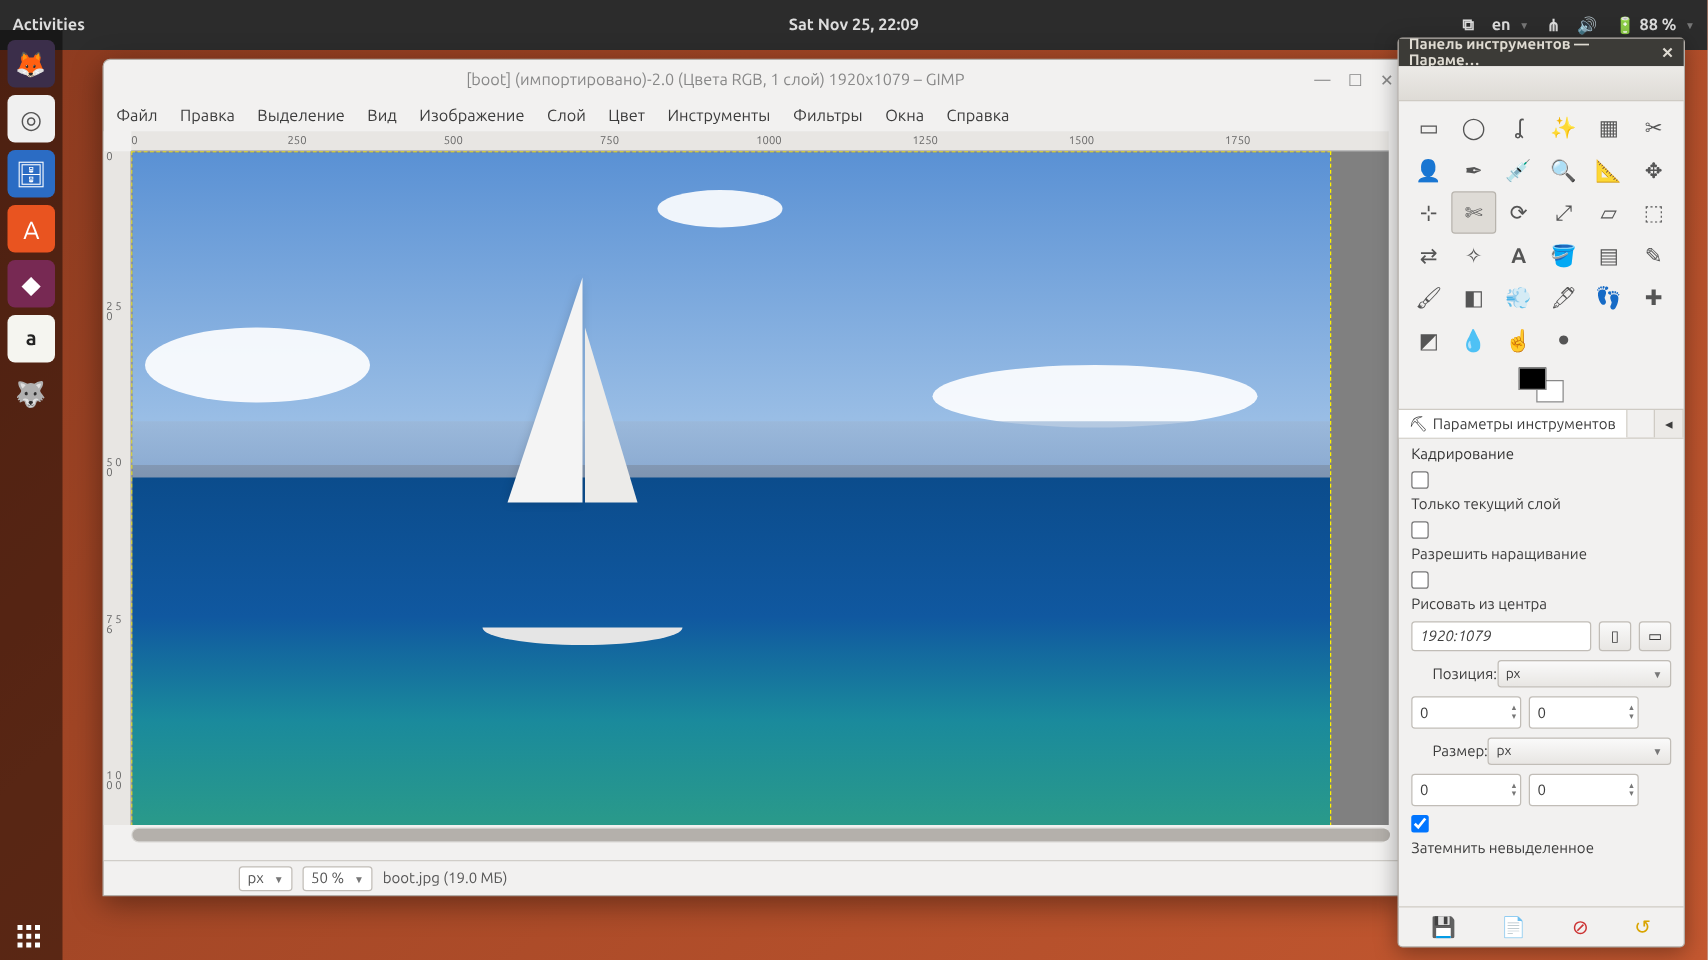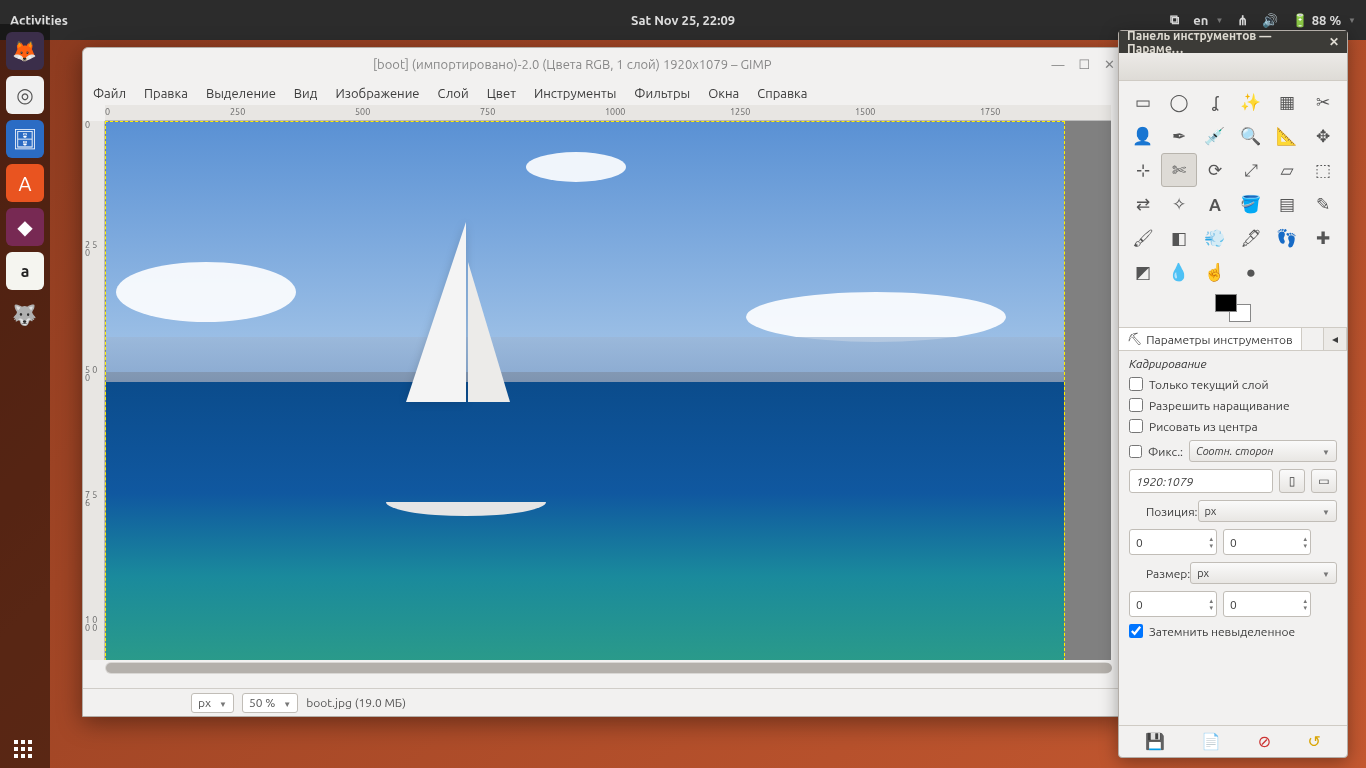--- a/index.html
+++ b/index.html
@@ -65,22 +65,22 @@
 .fgbg { height: 34px; display: flex; justify-content: center; align-items: center; padding-bottom: 4px; }
 .fgbg .sw { position: relative; width: 36px; height: 28px; }
 .fgbg .bg { position: absolute; right: 0; bottom: 0; width: 22px; height: 18px; background: #fff; border: 1px solid #888; }
 .fgbg .fg { position: absolute; left: 0; top: 0; width: 22px; height: 18px; background: #000; border: 1px solid #888; }
 
 .tab-row { display: flex; border-top: 1px solid #cfcbc4; border-bottom: 1px solid #cfcbc4; }
 .tab { padding: 4px 8px; background: #fff; border-right: 1px solid #cfcbc4; display: flex; align-items: center; gap: 4px; }
 .tab.side { margin-left: auto; background: #eceae7; border-left: 1px solid #cfcbc4; }
 
 .opts { padding: 6px 10px; display: flex; flex-direction: column; gap: 7px; flex: 1; overflow: hidden; }
-.opts h4 { font-size: 12px; font-weight: 400; color: #333; font-style: italic; }
-.chk { display: flex; align-items: center; gap: 6px; }
+.opts h4 { font-size: 12px; font-weight: 400; color: #333; }
+.chk { display: flex; gap: 6px; flex-direction: column; }
 .chk input { width: 14px; height: 14px; }
 .row { display: flex; gap: 6px; align-items: center; }
 .sel { flex: 1; border: 1px solid #c1bdb7; background: linear-gradient(#fafafa,#e8e6e3); height: 22px; border-radius: 3px; display: flex; align-items: center; padding: 0 6px; font-style: italic; font-size: 11px; justify-content: space-between; }
 .sel.noit { font-style: normal; }
 .inp { border: 1px solid #c1bdb7; background: #fff; height: 24px; border-radius: 3px; padding: 0 6px; display: flex; align-items: center; font-style: italic; font-size: 12px; flex: 1; }
 .iconbtn { width: 26px; height: 24px; border: 1px solid #c1bdb7; background: linear-gradient(#fafafa,#e8e6e3); border-radius: 3px; display: inline-flex; align-items: center; justify-content: center; font-size: 12px; }
 .spin { width: 88px; border: 1px solid #c1bdb7; background: #fff; height: 26px; border-radius: 3px; display: flex; align-items: center; padding: 0 6px; position: relative; }
 .spin::after { content: "▴\A▾"; white-space: pre; position: absolute; right: 3px; font-size: 7px; line-height: 7px; color: #777; }
 .lblrow { display: flex; justify-content: space-between; align-items: center; margin-left: 17px; }
 .unit { width: 48px; }
@@ -279,28 +279,20 @@
       </label>
     <label class="chk">
         <input type="checkbox" style="">
         <span>Разрешить наращивание</span>
       </label>
     <label class="chk">
         <input type="checkbox" style="">
         <span>Рисовать из центра</span>
       </label>
     <div class="row">
-      <input type="checkbox" style="">
-      <span>Фикс.:</span>
-      <div class="sel">
-          <span>Соотн. сторон</span>
-          <span class="tri"></span>
-        </div>
-    </div>
-    <div class="row">
       <div class="inp">1920:1079</div>
       <span class="iconbtn">▯</span>
       <span class="iconbtn">▭</span>
     </div>
     <div class="lblrow">
       <span>Позиция:</span>
       <div class="sel noit unit">
           <span>px</span>
           <span class="tri"></span>
         </div>

